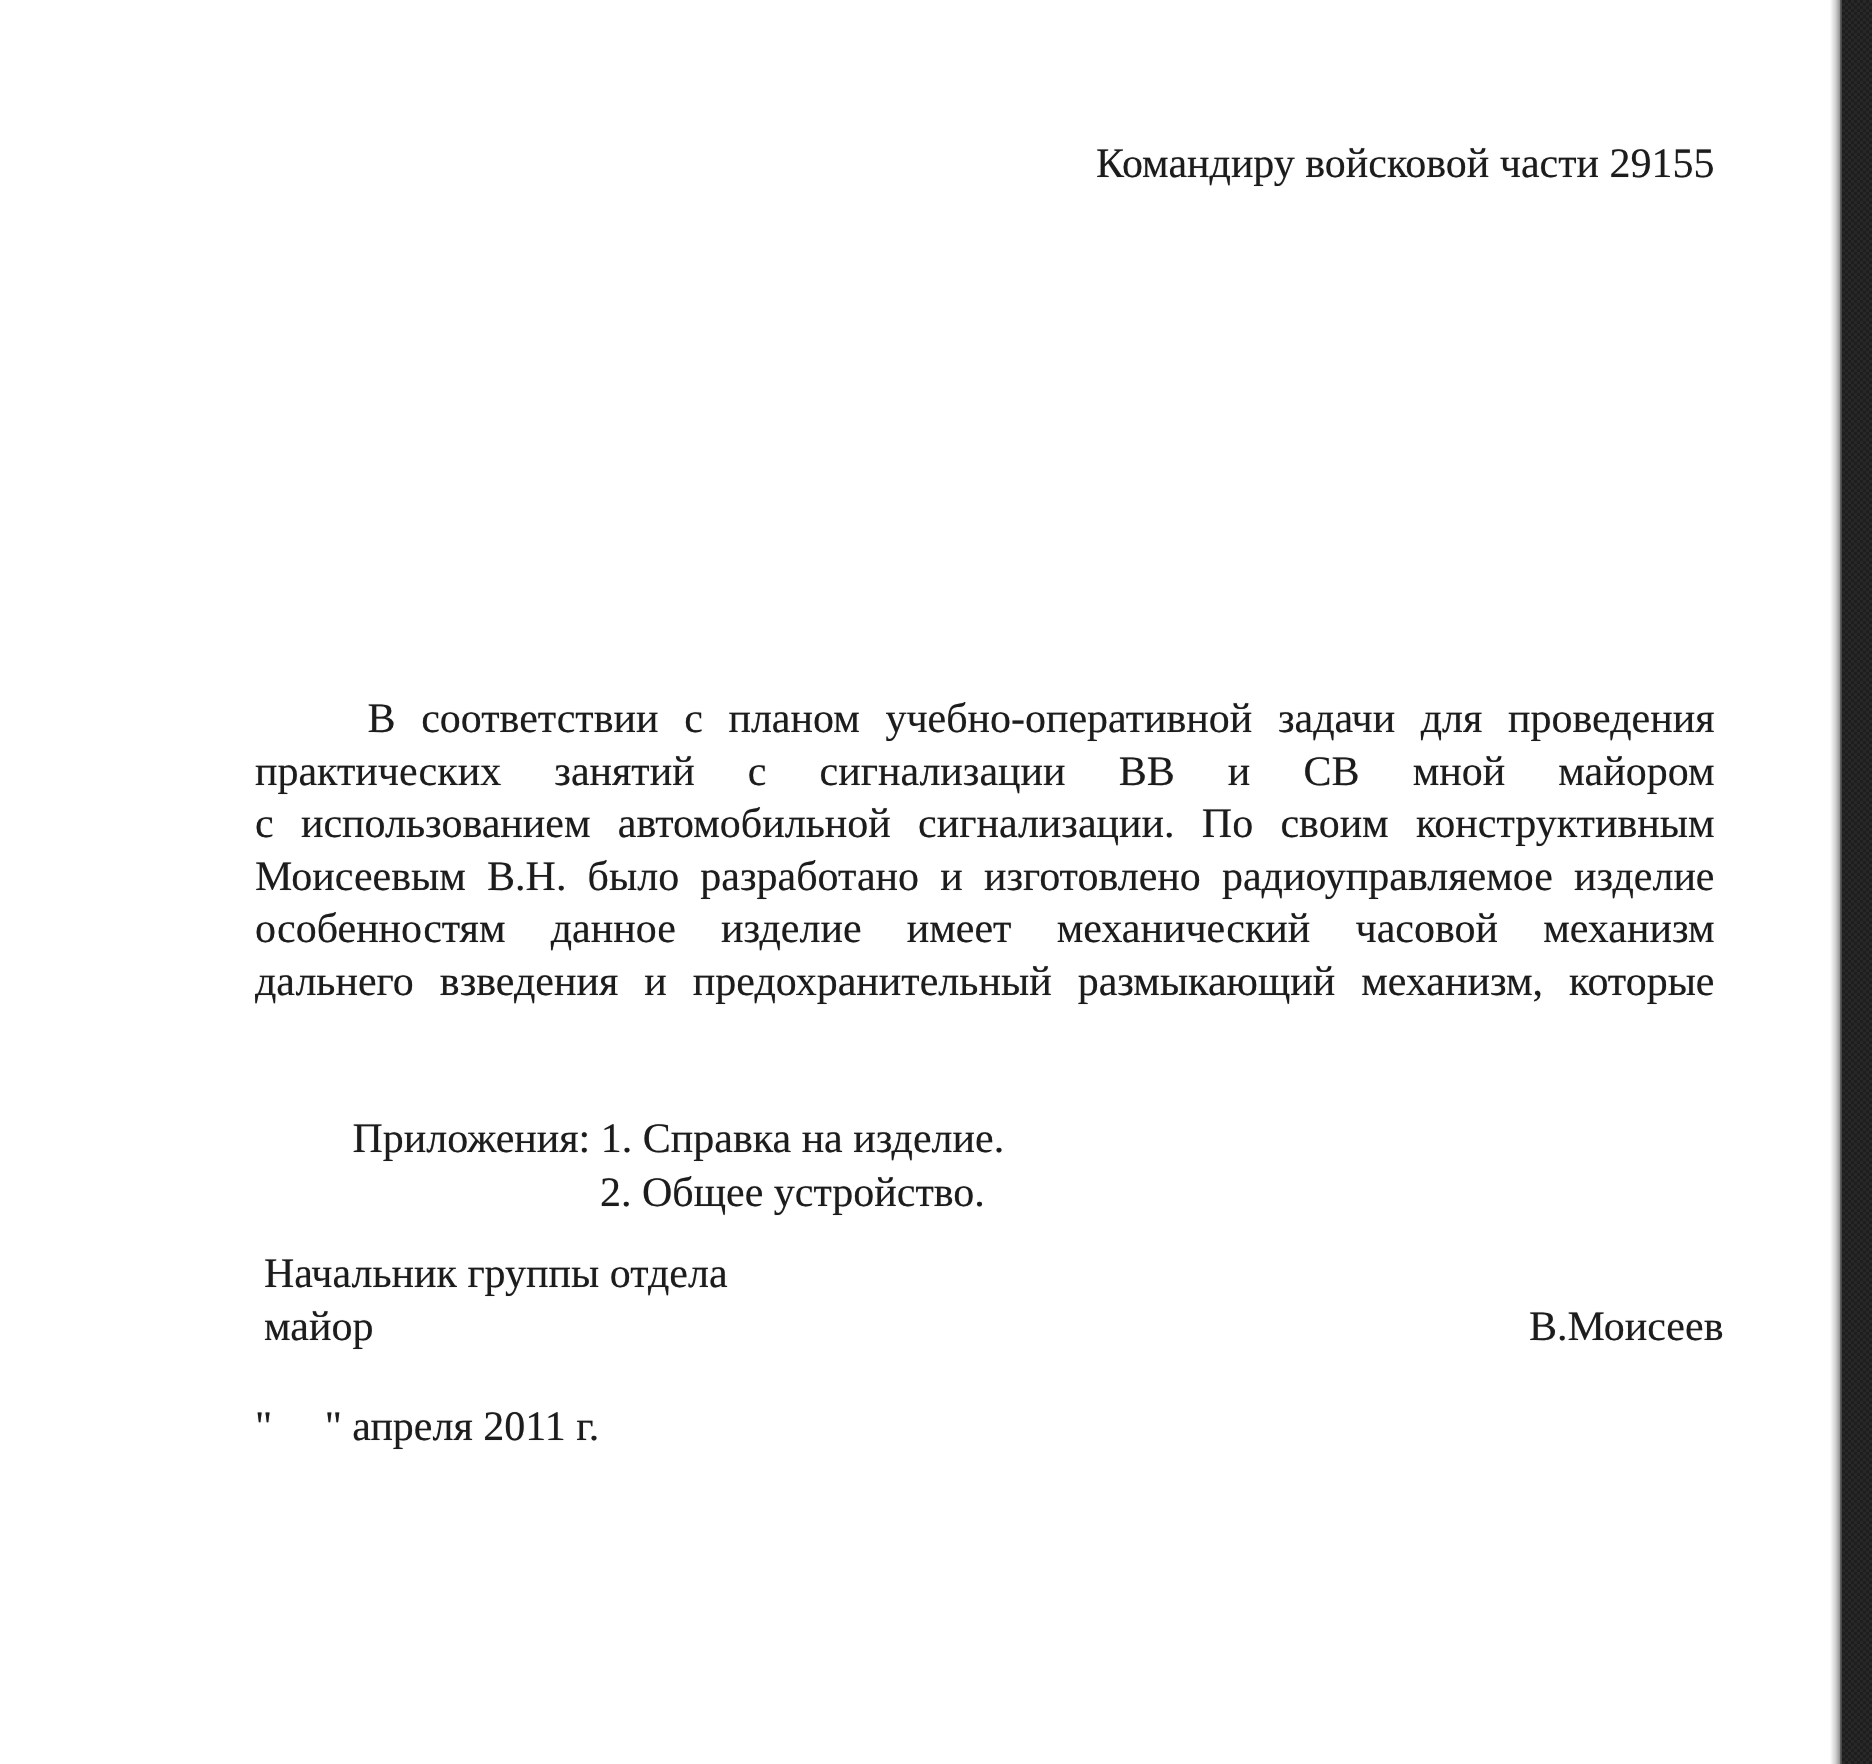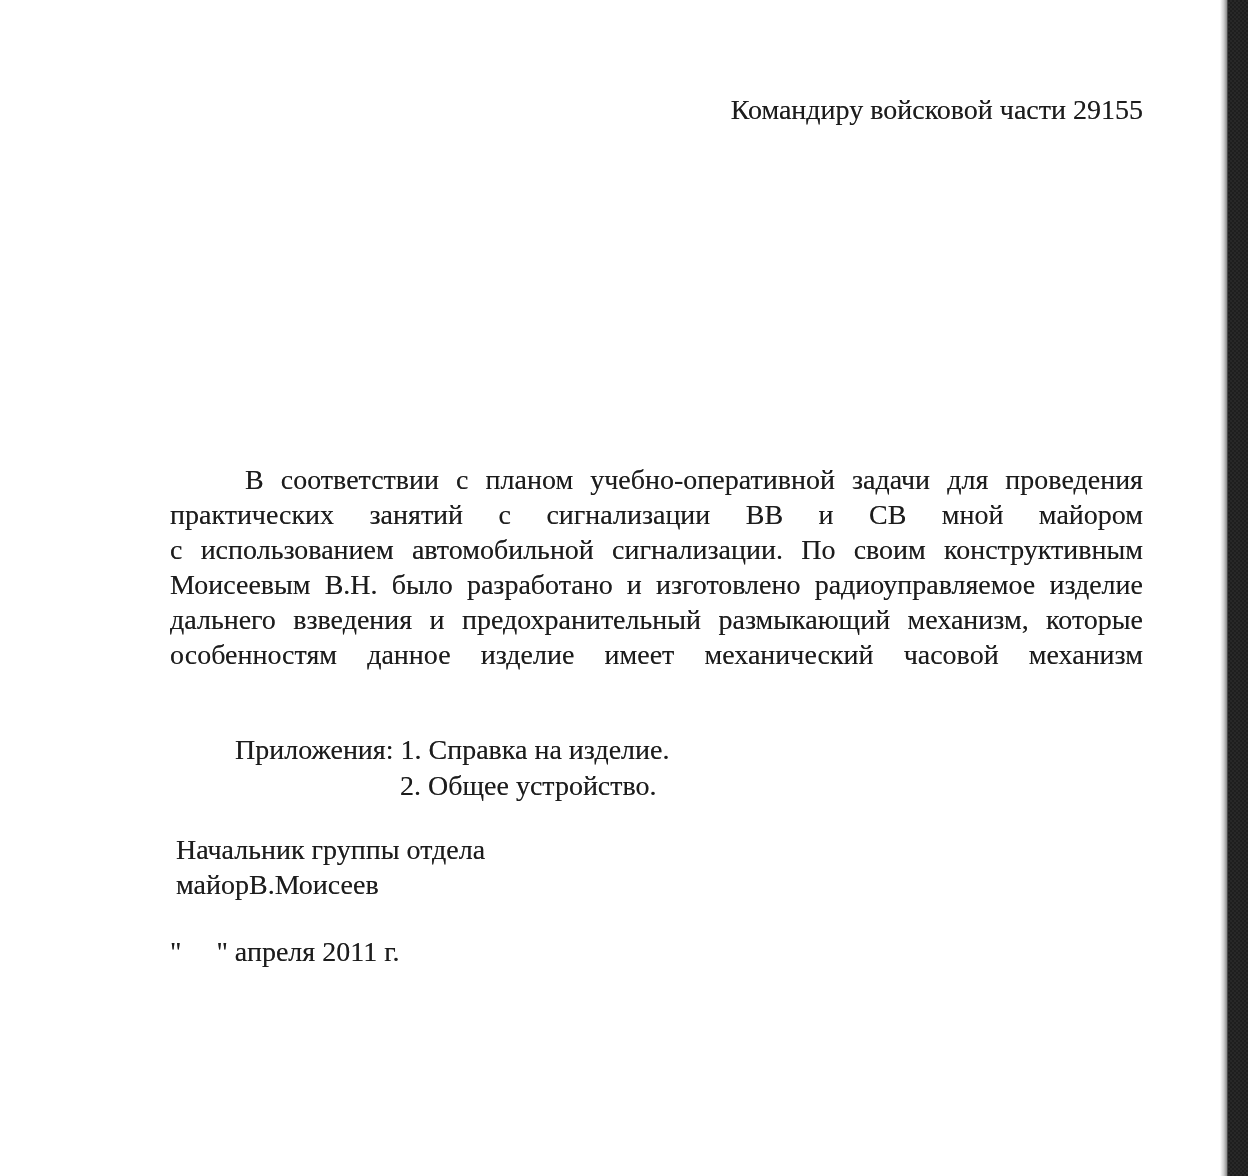--- a/index.html
+++ b/index.html
@@ -72,31 +72,33 @@
     text-align: left;
     text-align-last: left;
   }
   .attachments {
     position: absolute;
     top: 732px;
     left: 170px;
     width: 973px;
     line-height: 36px;
   }
-  .attachments .line1 { padding-left: 65px; }
+  .attachments .line1 { padding-left: 65px; margin-top: 10px; }
   .attachments .line2 { padding-left: 230px; }
   .signature {
     position: absolute;
     top: 832px;
     left: 176px;
     width: 973px;
     font-family: Liberation Serif, serif;
   }
   .signature-row {
     display: flex;
+    justify-content: space-between;
+    gap: 44px;
   }
   .date-line {
     position: absolute;
     top: 934px;
     left: 170px;
     width: 973px;
     white-space: pre;
   }
 </style>
 </head>
@@ -107,22 +109,22 @@
   <div class="scan-edge-gradient"></div>
   <div class="scan-band"></div>
 
   <div class="recipient txt">Командиру войсковой части 29155</div>
 
   <div class="body-paragraph txt">
     <div class="para-line justified first">В соответствии с планом учебно-оперативной задачи для проведения</div>
     <div class="para-line justified">практических занятий с сигнализации ВВ и СВ мной майором</div>
     <div class="para-line justified">с использованием автомобильной сигнализации. По своим конструктивным</div>
     <div class="para-line justified">Моисеевым В.Н. было разработано и изготовлено радиоуправляемое изделие</div>
+    <div class="para-line justified">особенностям данное изделие имеет механический часовой механизм</div>
     <div class="para-line justified">дальнего взведения и предохранительный размыкающий механизм, которые</div>
-    <div class="para-line justified">особенностям данное изделие имеет механический часовой механизм</div>
   </div>
 
   <div class="attachments txt">
     <div class="line1">
       <span>Приложения:</span>
       <span>1. Справка на изделие.</span>
     </div>
     <div class="line2">
       <span>2. Общее устройство.</span>
     </div>

